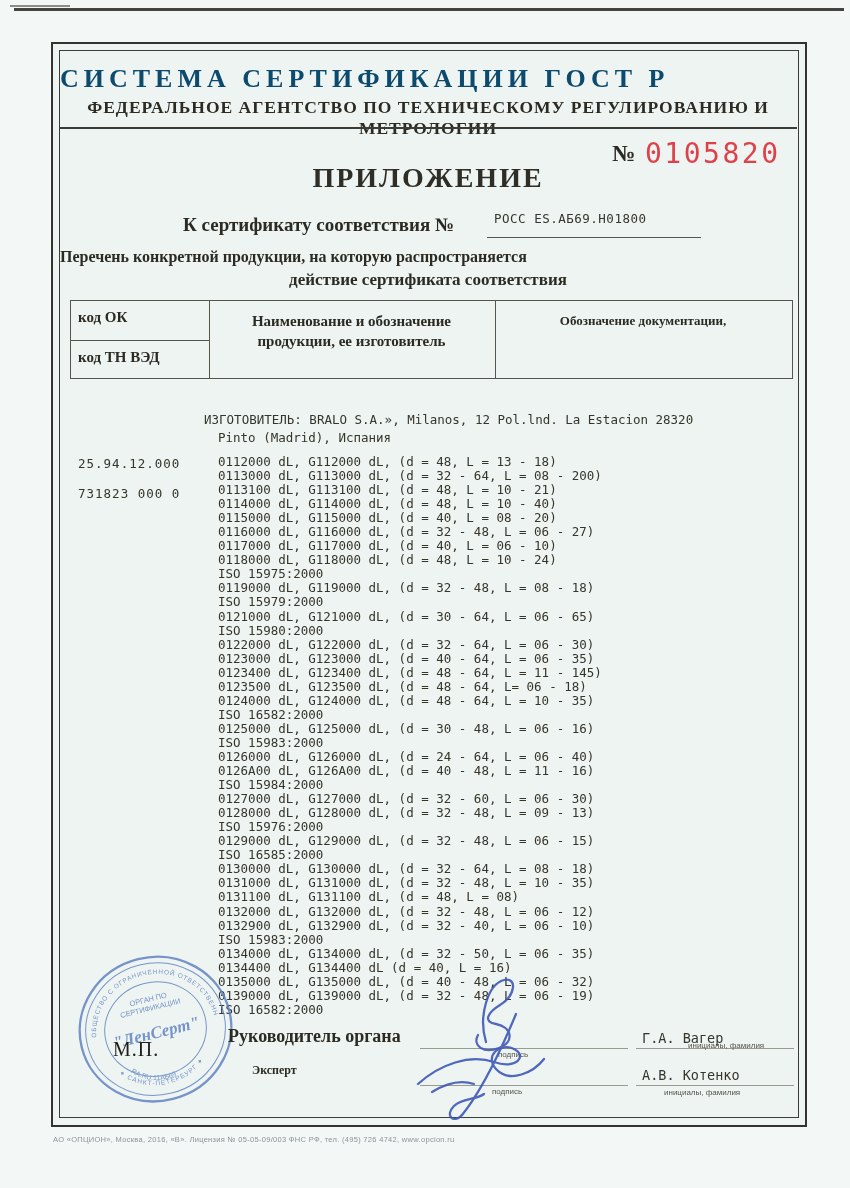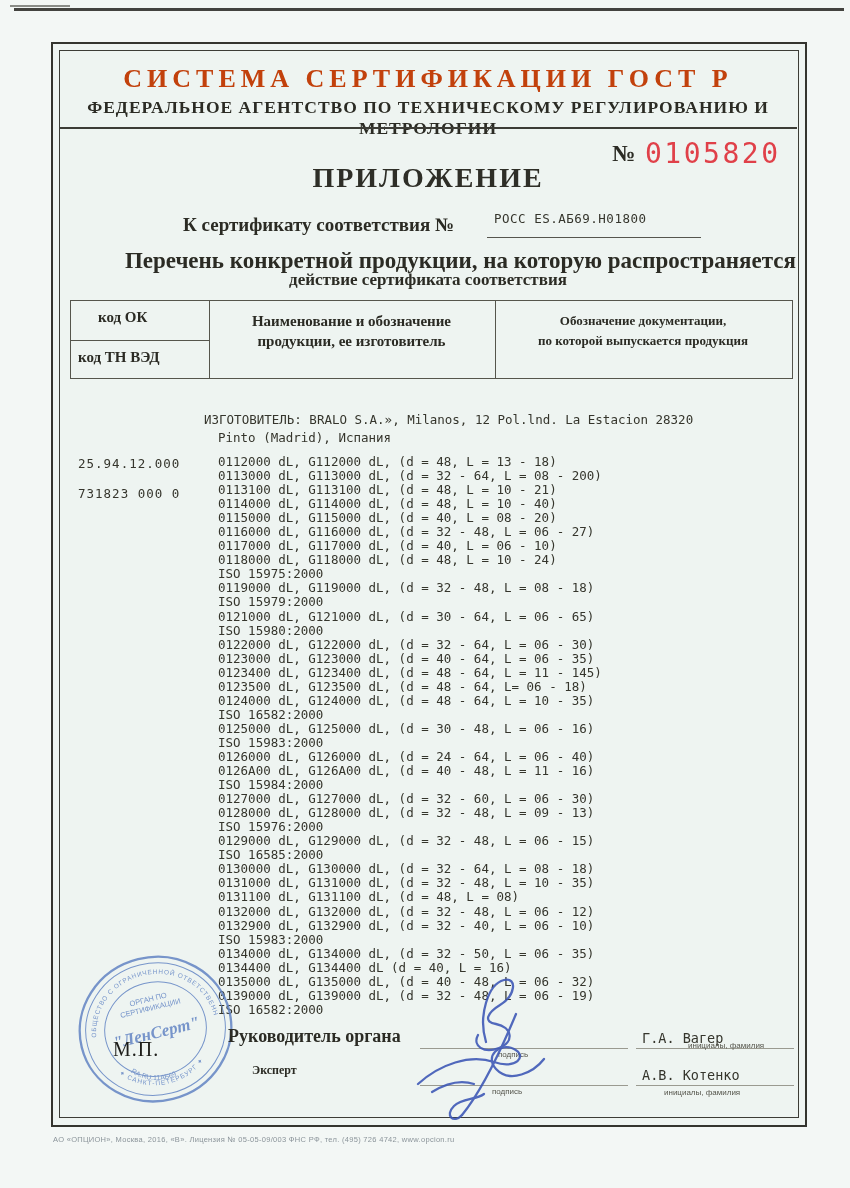--- a/index.html
+++ b/index.html
@@ -6,46 +6,46 @@
   #page{position:relative;width:850px;height:1188px;background:#f3f7f5;overflow:hidden;
         font-family:"Liberation Serif", serif;color:#26261f;}
   .abs{position:absolute;}
   
   .scanline-top{left:14px;top:8px;width:830px;height:3px;background:#23231f;opacity:.85;}
   .scanline-top2{left:10px;top:5px;width:60px;height:2px;background:#44443e;opacity:.6;}
   
   .frame-outer{left:51px;top:42px;width:752px;height:1081px;border:2.5px solid #34342e;background:#eef4f1;}
   .frame-inner{left:59px;top:50px;width:738px;height:1066px;border:1.2px solid #3c3c36;}
   
-  .hdr1{left:60px;top:64px;width:736px;text-align:center;font-size:26px;font-weight:bold;
-        letter-spacing:5px;color:#c2410c;}
+  .hdr1{left:60px;top:64px;width:736px;text-align:left;font-size:26px;font-weight:bold;
+        letter-spacing:5px;color:#0c4a6e;}
   .hdr2{left:60px;top:97px;width:736px;text-align:center;font-size:17.5px;font-weight:bold;
         letter-spacing:1px;color:#2b2b24;}
   .hdr-rule{left:60px;top:127px;width:737px;height:2px;background:#3c3c36;}
   
   .num-label{left:612px;top:141px;font-size:23px;font-weight:bold;color:#2b2b24;}
   .num-value{left:645px;top:137px;font-family:"DejaVu Sans Mono", monospace;font-size:28px;
              letter-spacing:2.5px;color:#e04049;}
   
   .title{left:60px;top:162px;width:736px;text-align:center;font-size:28px;font-weight:bold;
          letter-spacing:2px;color:#2e2e27;}
   
   .cert-label{left:163px;top:214px;font-size:19px;font-weight:bold;color:#2b2b24;margin-left:20px;}
   .cert-value{left:494px;top:211px;font-family:"DejaVu Sans Mono", monospace;font-size:13.5px;
               letter-spacing:.5px;color:#3a3a32;}
   .cert-line{left:487px;top:236px;width:214px;height:1px;border-bottom:1.4px solid #56564e;}
   
-  .sub1{left:60px;top:248px;width:736px;text-align:right;font-size:23px;font-weight:bold;color:#2b2b24;}
+  .sub1{left:60px;top:248px;width:736px;text-align:left;font-size:16px;font-weight:bold;color:#2b2b24;}
   .sub2{left:60px;top:270px;width:736px;text-align:center;font-size:17px;font-weight:bold;color:#2b2b24;}
   
   .tbl{left:70px;top:300px;width:721px;height:77px;border:1.4px solid #55554c;}
   .tbl .v1{position:absolute;left:138px;top:0;width:1.4px;height:100%;background:#55554c;}
   .tbl .v2{position:absolute;left:424px;top:0;width:1.4px;height:100%;background:#55554c;}
   .tbl .h1{position:absolute;left:0;top:39px;width:138px;height:1.4px;background:#55554c;}
-  .cell-ok{left:78px;top:309px;font-size:15px;font-weight:bold;color:#2b2b24;margin-left:20px;}
+  .cell-ok{left:78px;top:309px;font-size:15px;font-weight:bold;color:#2b2b24;}
   .cell-tnved{left:78px;top:349px;font-size:15px;font-weight:bold;color:#2b2b24;}
   .cell-name{left:210px;top:311px;width:283px;text-align:center;font-size:15px;font-weight:bold;
              line-height:20px;color:#2b2b24;}
   .cell-doc{left:496px;top:311px;width:294px;text-align:center;font-size:13px;font-weight:bold;
             line-height:20px;color:#2b2b24;}
   
   .mono{font-family:"DejaVu Sans Mono", monospace;font-size:12.5px;color:#35352c;white-space:pre;}
   .mfr1{left:204px;top:412px;text-align:right;}
   .mfr2{left:218px;top:430px;}
   .code-ok{left:78px;top:456px;letter-spacing:1px;}
@@ -108,21 +108,20 @@
     <div class="h1"></div>
   </div>
   <div class="abs cell-ok">код ОК</div>
   <div class="abs cell-tnved">код ТН ВЭД</div>
   <div class="abs cell-name">
     <div>Наименование и обозначение</div>
     <div>продукции, ее изготовитель</div>
   </div>
   <div class="abs cell-doc">
     <div>Обозначение документации,</div>
-    <div>по которой выпускается продукция</div>
   </div>
 
   <div class="abs mono mfr1">ИЗГОТОВИТЕЛЬ: BRALO S.A.», Milanos, 12 Pol.lnd. La Estacion 28320</div>
   <div class="abs mono mfr2">Pinto (Madrid), Испания</div>
   <div class="abs mono code-ok">25.94.12.000</div>
   <div class="abs mono code-tnved">731823 000 0</div>
   <div class="abs mono products"><div>0112000 dL, G112000 dL, (d = 48, L = 13 - 18)</div><div>0113000 dL, G113000 dL, (d = 32 - 64, L = 08 - 200)</div><div>0113100 dL, G113100 dL, (d = 48, L = 10 - 21)</div><div>0114000 dL, G114000 dL, (d = 48, L = 10 - 40)</div><div>0115000 dL, G115000 dL, (d = 40, L = 08 - 20)</div><div>0116000 dL, G116000 dL, (d = 32 - 48, L = 06 - 27)</div><div>0117000 dL, G117000 dL, (d = 40, L = 06 - 10)</div><div>0118000 dL, G118000 dL, (d = 48, L = 10 - 24)</div><div>ISO 15975:2000</div><div>0119000 dL, G119000 dL, (d = 32 - 48, L = 08 - 18)</div><div>ISO 15979:2000</div><div>0121000 dL, G121000 dL, (d = 30 - 64, L = 06 - 65)</div><div>ISO 15980:2000</div><div>0122000 dL, G122000 dL, (d = 32 - 64, L = 06 - 30)</div><div>0123000 dL, G123000 dL, (d = 40 - 64, L = 06 - 35)</div><div>0123400 dL, G123400 dL, (d = 48 - 64, L = 11 - 145)</div><div>0123500 dL, G123500 dL, (d = 48 - 64, L= 06 - 18)</div><div>0124000 dL, G124000 dL, (d = 48 - 64, L = 10 - 35)</div><div>ISO 16582:2000</div><div>0125000 dL, G125000 dL, (d = 30 - 48, L = 06 - 16)</div><div>ISO 15983:2000</div><div>0126000 dL, G126000 dL, (d = 24 - 64, L = 06 - 40)</div><div>0126A00 dL, G126A00 dL, (d = 40 - 48, L = 11 - 16)</div><div>ISO 15984:2000</div><div>0127000 dL, G127000 dL, (d = 32 - 60, L = 06 - 30)</div><div>0128000 dL, G128000 dL, (d = 32 - 48, L = 09 - 13)</div><div>ISO 15976:2000</div><div>0129000 dL, G129000 dL, (d = 32 - 48, L = 06 - 15)</div><div>ISO 16585:2000</div><div>0130000 dL, G130000 dL, (d = 32 - 64, L = 08 - 18)</div><div>0131000 dL, G131000 dL, (d = 32 - 48, L = 10 - 35)</div><div>0131100 dL, G131100 dL, (d = 48, L = 08)</div><div>0132000 dL, G132000 dL, (d = 32 - 48, L = 06 - 12)</div><div>0132900 dL, G132900 dL, (d = 32 - 40, L = 06 - 10)</div><div>ISO 15983:2000</div><div>0134000 dL, G134000 dL, (d = 32 - 50, L = 06 - 35)</div><div>0134400 dL, G134400 dL (d = 40, L = 16)</div><div>0135000 dL, G135000 dL, (d = 40 - 48, L = 06 - 32)</div><div>0139000 dL, G139000 dL, (d = 32 - 48, L = 06 - 19)</div><div>ISO 16582:2000</div></div>
 
   <div class="abs stamp">
     <svg width="172" height="166" viewBox="0 0 172 166">

